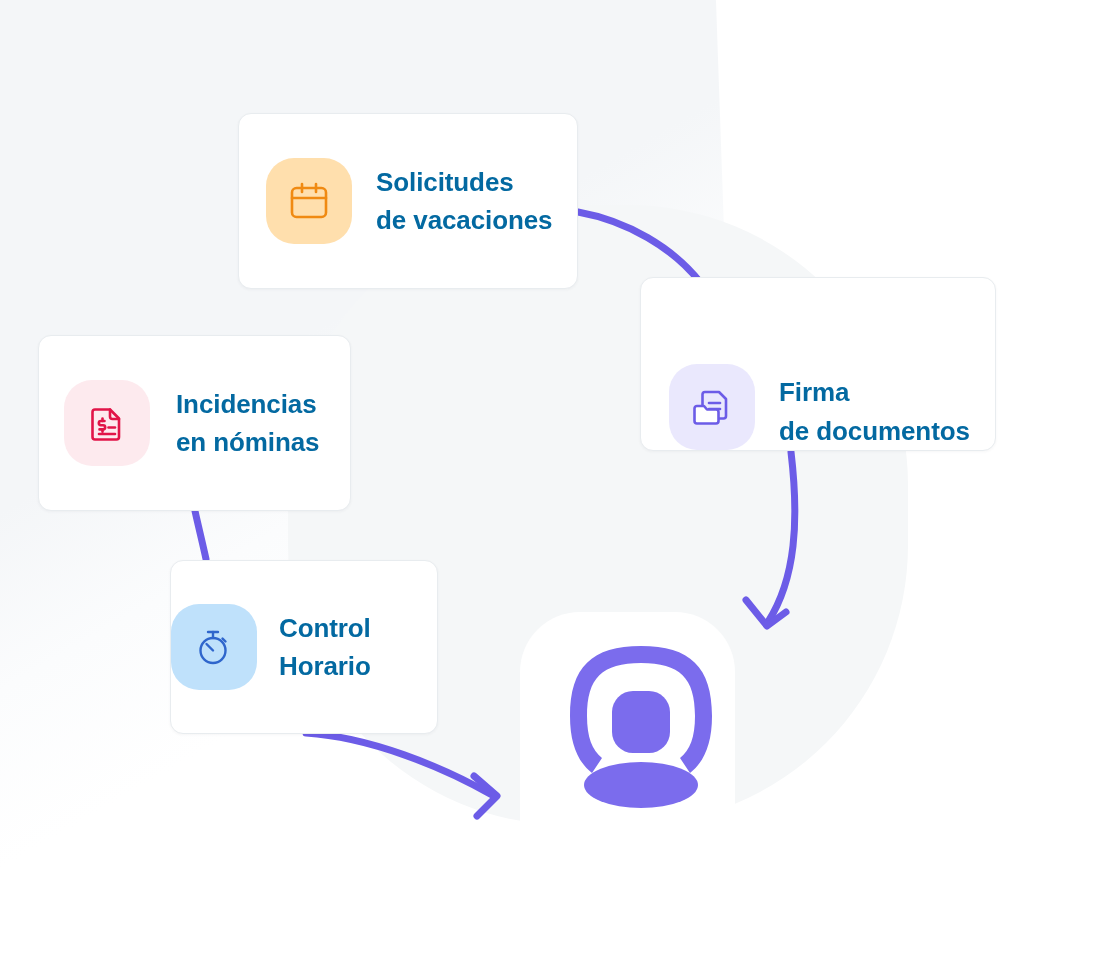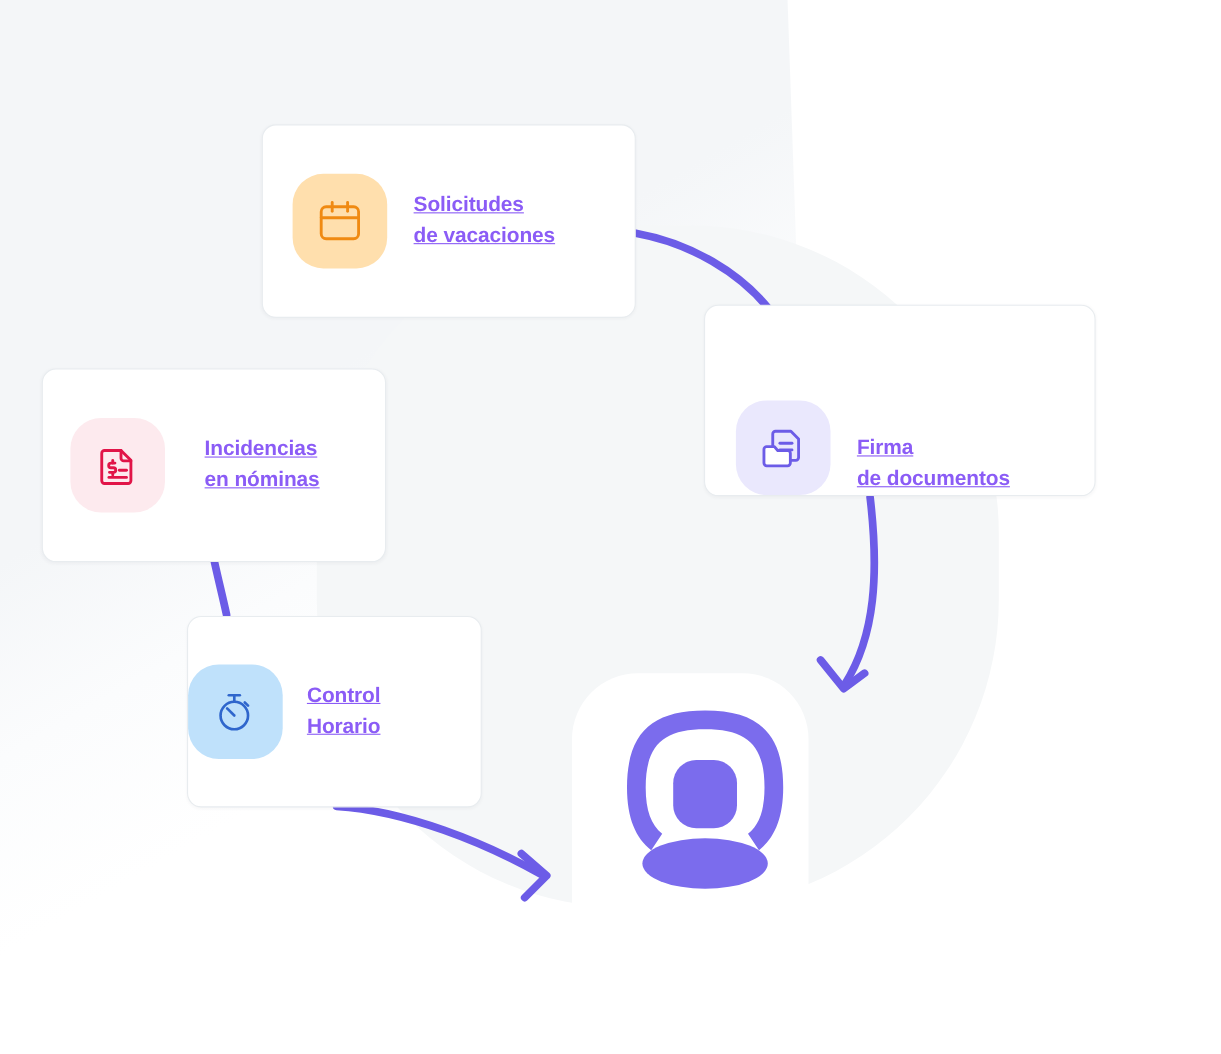--- a/index.html
+++ b/index.html
@@ -93,27 +93,26 @@
     flex: 0 0 auto;
     width: 86px;
     height: 86px;
     border-radius: 28px;
     display: flex;
     align-items: center;
     justify-content: center;
   }
 
   .card .card-label {
-    font-size: 19px;
+    font-size: 26px;
     font-weight: bold;
     line-height: 1.48;
-    color: #8b5cf6;
+    color: #0369a1;
     letter-spacing: -0.1px;
     white-space: pre-line;
-    text-decoration: underline;
   }
 
   
   #card-vacaciones {
     left: 238px;
     top: 113px;
     width: 340px;
     height: 176px;
     padding-left: 27px;
   }
@@ -129,21 +128,21 @@
   }
   #card-firma .card-label { margin-left: 24px; }
 
   #card-incidencias {
     left: 38px;
     top: 335px;
     width: 313px;
     height: 176px;
     padding-left: 25px;
   }
-  #card-incidencias .card-label { margin-left: 36px; }
+  #card-incidencias .card-label { margin-left: 26px; }
 
   #card-horario {
     left: 170px;
     top: 560px;
     width: 268px;
     height: 174px;
   }
   #card-horario .card-label { margin-left: 22px; }
 
   

